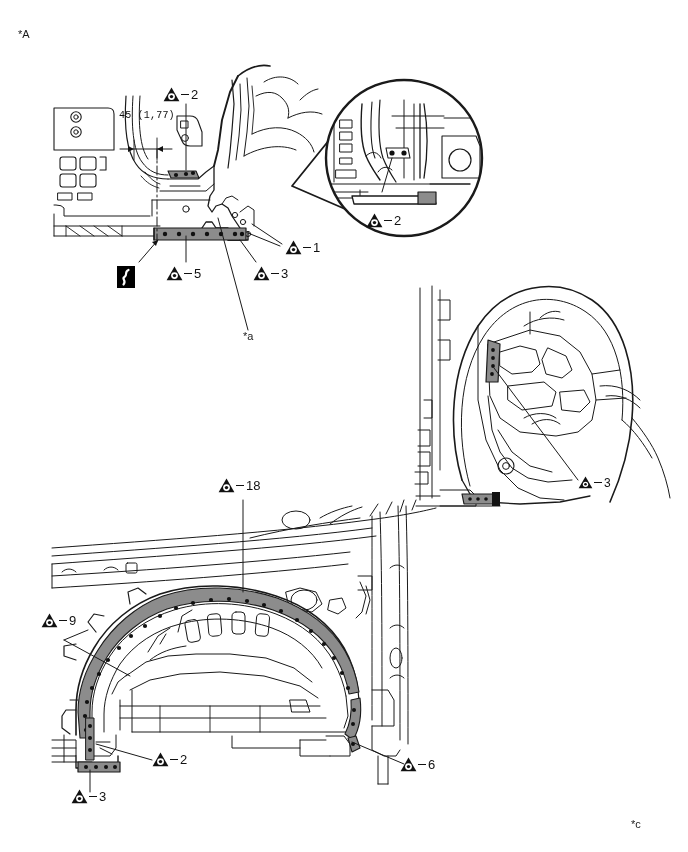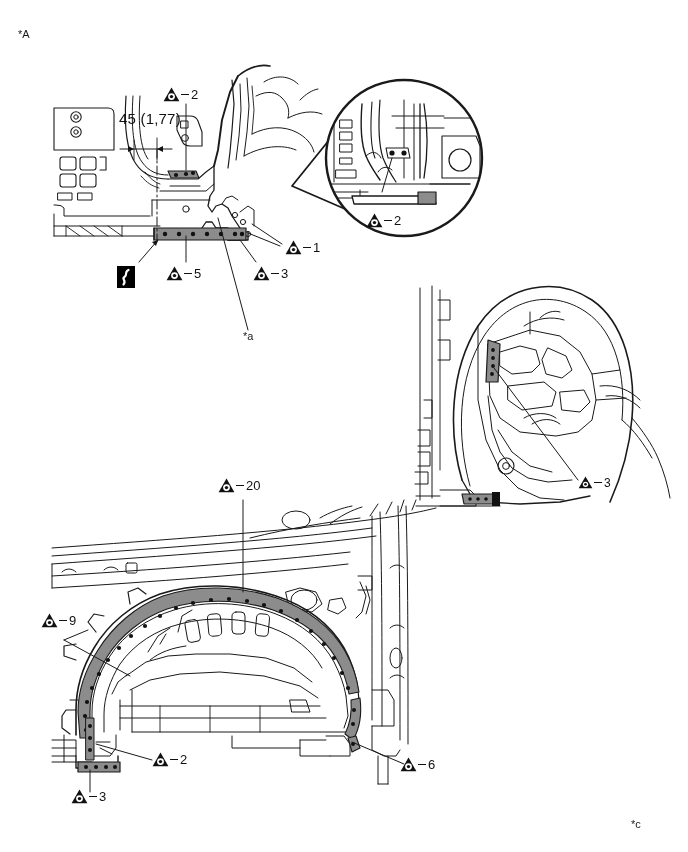--- a/index.html
+++ b/index.html
@@ -24,22 +24,22 @@
   }
   .ref-label {
     position: absolute;
     font-family: "Liberation Sans", sans-serif;
     font-size: 11px;
     color: #1a1a1a;
     white-space: nowrap;
   }
   .dim-text {
     position: absolute;
-    font-family: Liberation Sans, sans-serif;
-    font-size: 15px;
+    font-family: Liberation Mono, monospace;
+    font-size: 10px;
     color: #111111;
     white-space: nowrap;
     letter-spacing: 0.2px;
   }
   .marker {
     position: absolute;
     display: flex;
     align-items: center;
     white-space: nowrap;
   }
@@ -499,21 +499,21 @@
     <span class="num">3</span>
   </div>
 
   <div class="marker" style="left:218px; top:478px;">
     <svg class="tri" viewBox="0 0 17 15">
       <path d="M8.5 0.6 L16.4 14.2 L0.6 14.2 Z" fill="#111111"></path>
       <circle cx="8.5" cy="9.6" r="3.4" fill="#ffffff"></circle>
       <circle cx="8.5" cy="9.6" r="1.7" fill="#111111"></circle>
     </svg>
     <span class="dash"></span>
-    <span class="num">20</span>
+    <span class="num">18</span>
   </div>
 
   <div class="marker" style="left:41px; top:613px;">
     <svg class="tri" viewBox="0 0 17 15">
       <path d="M8.5 0.6 L16.4 14.2 L0.6 14.2 Z" fill="#111111"></path>
       <circle cx="8.5" cy="9.6" r="3.4" fill="#ffffff"></circle>
       <circle cx="8.5" cy="9.6" r="1.7" fill="#111111"></circle>
     </svg>
     <span class="dash"></span>
     <span class="num">9</span>

